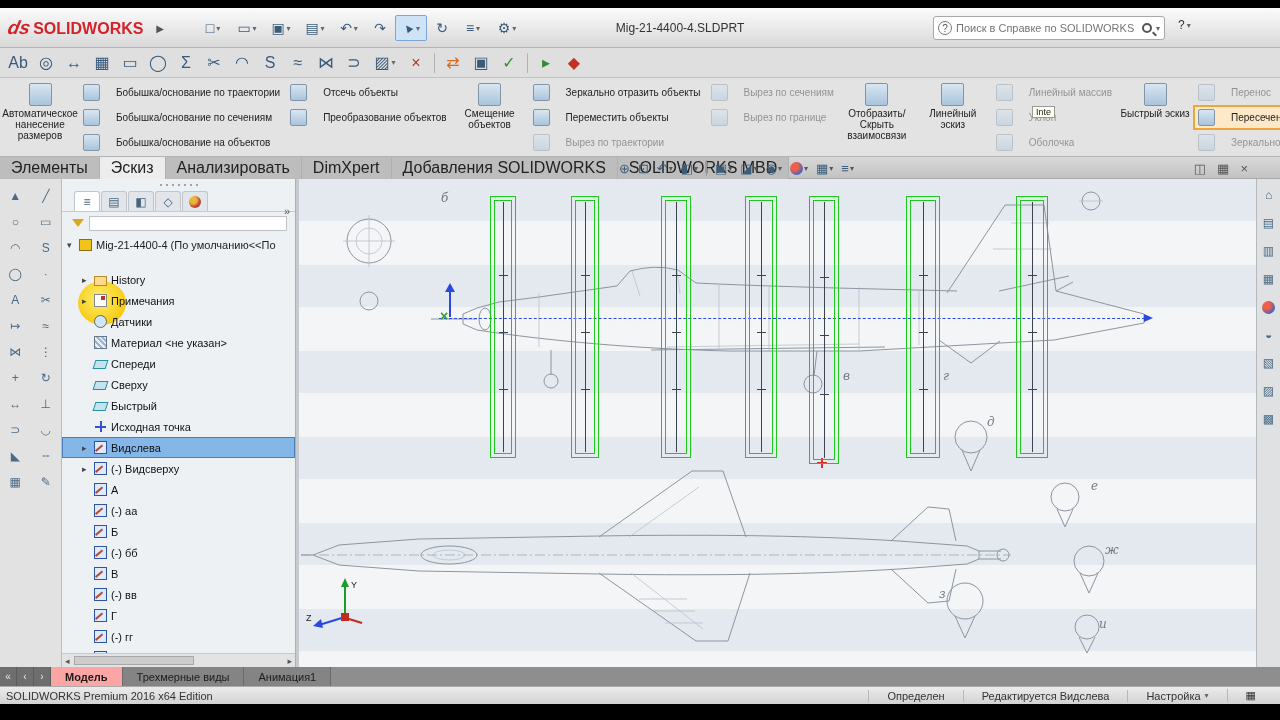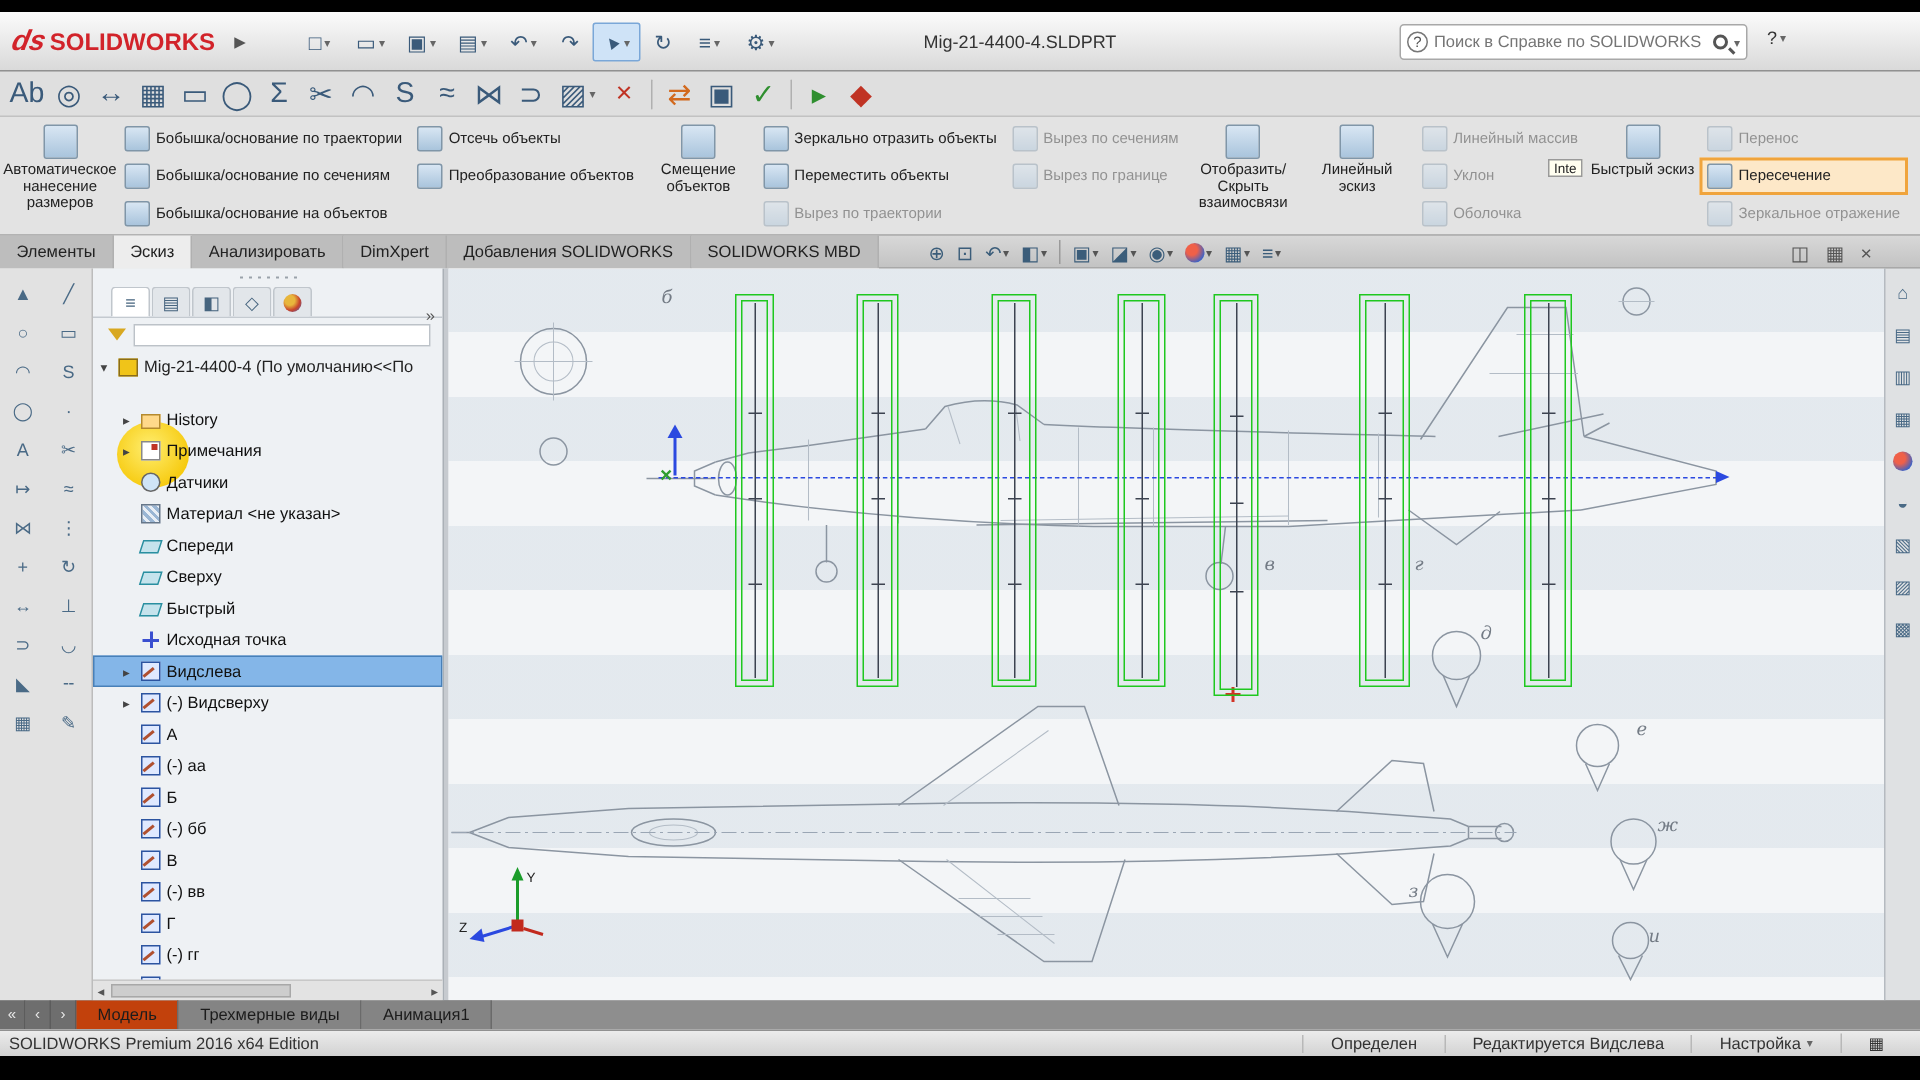--- a/index.html
+++ b/index.html
@@ -25,35 +25,35 @@
   .doc-title{position:absolute;left:500px;right:420px;top:13px;text-align:center;font-size:12px;color:#333;white-space:nowrap}
   .search{position:absolute;left:933px;top:8px;width:232px;height:24px;background:#fff;border:1px solid #a8a8a8;border-radius:3px;display:flex;align-items:center;padding:0 4px;gap:4px}
   .qmark{width:14px;height:14px;border:1px solid #777;border-radius:50%;font-size:10px;color:#555;text-align:center;line-height:13px;flex:none}
   .search input{flex:1;border:none;outline:none;background:transparent;font-size:11px;color:#666;font-family:"Liberation Sans",sans-serif}
   .mag{width:10px;height:10px;border:2px solid #555;border-radius:50%;position:relative;flex:none}
   .mag::after{content:"";position:absolute;left:8px;top:8px;width:5px;height:2px;background:#555;transform:rotate(45deg)}
   .ddg{font-size:8px;color:#666}
   .helpbtn{position:absolute;left:1178px;top:10px;display:flex;align-items:center;gap:2px;font-size:12px;color:#333}
   
   #toolbar2{left:0;top:48px;width:1280px;height:30px;background:#dfdfdf;border-bottom:1px solid #c2c2c2;display:flex;align-items:center;padding-left:4px}
-  #toolbar2 .tbtn{font-size:19px}
+  #toolbar2 .tbtn{font-size:16px}
   
   #ribbon{left:0;top:78px;width:1280px;height:79px;background:#e3e3e3;border-bottom:1px solid #b3b3b3;display:flex;flex-flow:column wrap;align-content:flex-start;height:79px;padding:2px 0 0 2px;overflow:hidden}
   .ritem{color:#222}
-  .ritem.small{display:flex;align-items:center;gap:4px;height:25px;padding:0 5px;font-size:10px;white-space:nowrap}
+  .ritem.small{display:flex;align-items:center;gap:16px;height:25px;padding:0 5px;font-size:10px;white-space:nowrap}
   .ritem.big{display:flex;flex-direction:column;align-items:center;width:76px;height:72px;padding:3px 2px 0;font-size:10px;line-height:11px;text-align:center}
   .ritem .ic{width:17px;height:17px;background:linear-gradient(#d8e6f3,#a9c4dc);border:1px solid #8096a8;border-radius:2px;flex:none}
   .ritem.big .ic{width:23px;height:23px;margin-bottom:2px}
   .ritem.disabled{opacity:.42}
   .ritem.hl{background:#fde8c8;outline:2px solid #f0a43c;outline-offset:-2px}
   .ribbon-tip{position:absolute;left:1032px;top:106px;background:#fffef0;border:1px solid #999;font-size:9px;padding:0 3px;z-index:5}
   
   #strip{left:0;top:157px;width:1280px;height:22px;background:linear-gradient(#d8d8d8,#c3c3c3);border-bottom:1px solid #a8a8a8}
   #tabs{position:absolute;left:0;top:0;height:22px;display:flex}
-  .tab{height:35px;line-height:22px;padding:0 11px;font-size:11px;color:#222;border-right:1px solid #b0b0b0;background:#bdbdbd}
+  .tab{height:35px;line-height:22px;padding:0 11px;font-size:16px;color:#222;border-right:1px solid #b0b0b0;background:#bdbdbd}
   .tab.active{background:#ededed;font-weight:normal}
   #headsup{position:absolute;left:615px;top:1px;height:20px;display:flex;align-items:center}
   .hbtn{display:flex;align-items:center;height:20px;padding:0 4px;color:#3b5d7a;font-size:13px}
   .hbtn.dd::after{content:"▾";font-size:8px;color:#555;margin-left:1px}
   .hbtn.sep{width:1px;height:16px;background:#9a9a9a;padding:0;margin:0 4px}
   .hbtn.ball .g{width:13px;height:13px;border-radius:50%;background:radial-gradient(circle at 35% 35%,#f06048 0 30%,#3a62c8 75%)}
   #stripright{position:absolute;right:28px;top:1px;height:20px;display:flex;align-items:center;gap:3px;color:#555}
   #stripright .hbtn{color:#555}
   
   #main{left:0;top:179px;width:1280px;height:488px;background:#e8e8e8}
@@ -115,21 +115,21 @@
   #smark{position:absolute;left:518px;top:279px;width:10px;height:10px;background:linear-gradient(#d23326,#d23326) center/10px 2px no-repeat,linear-gradient(#d23326,#d23326) center/2px 10px no-repeat;z-index:2}
   #triad{position:absolute;left:6px;top:396px;z-index:2}
   
   #rightstrip{position:absolute;left:1256px;top:0;width:24px;height:488px;background:#dfe1e3;border-left:1px solid #b5bac0;display:flex;flex-direction:column;align-items:center;padding-top:6px;gap:8px}
   .rtool{width:20px;height:20px;display:flex;align-items:center;justify-content:center;color:#4a6a86;font-size:12px}
   .rtool.ball .g{width:13px;height:13px;border-radius:50%;background:radial-gradient(circle at 35% 35%,#f06048 0 30%,#3a62c8 75%)}
   
   #modeltabs{left:0;top:667px;width:1280px;height:19px;background:#8e8e8e;display:flex;align-items:stretch}
   .mnav{width:17px;display:flex;align-items:center;justify-content:center;background:#6e6e6e;color:#e8e8e8;font-size:10px;border-right:1px solid #5c5c5c}
   .mtab{padding:0 14px;display:flex;align-items:center;font-size:11px;color:#1c1c1c;background:#848484;border-right:1px solid #6a6a6a}
-  .mtab.active{background:#c2410c;font-weight:normal}
+  .mtab.active{background:#fca5a5;font-weight:bold}
   
   #statusbar{left:0;top:686px;width:1280px;height:18px;background:linear-gradient(#ececec,#d2d2d2);border-top:1px solid #aaa;display:flex;align-items:center;font-size:11px;color:#333;padding:0 6px}
   #statusbar .right{margin-left:auto;display:flex;align-items:center;gap:0}
   #statusbar .cell{padding:0 18px;border-left:1px solid #b8b8b8;white-space:nowrap;display:flex;align-items:center;gap:4px}
   .g{display:inline-block}
 </style>
 </head>
 <body>
 
 <div class="screen">

